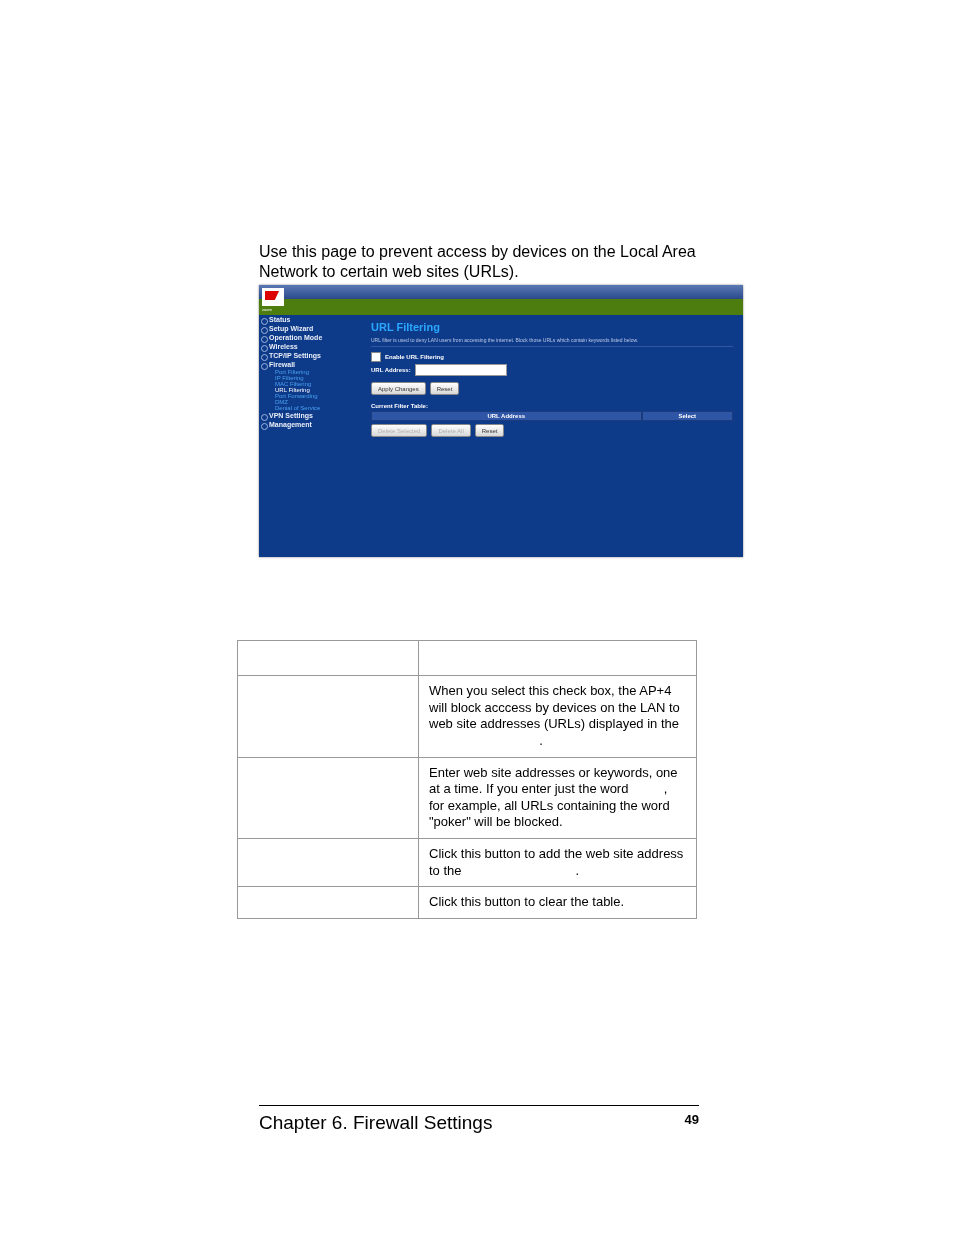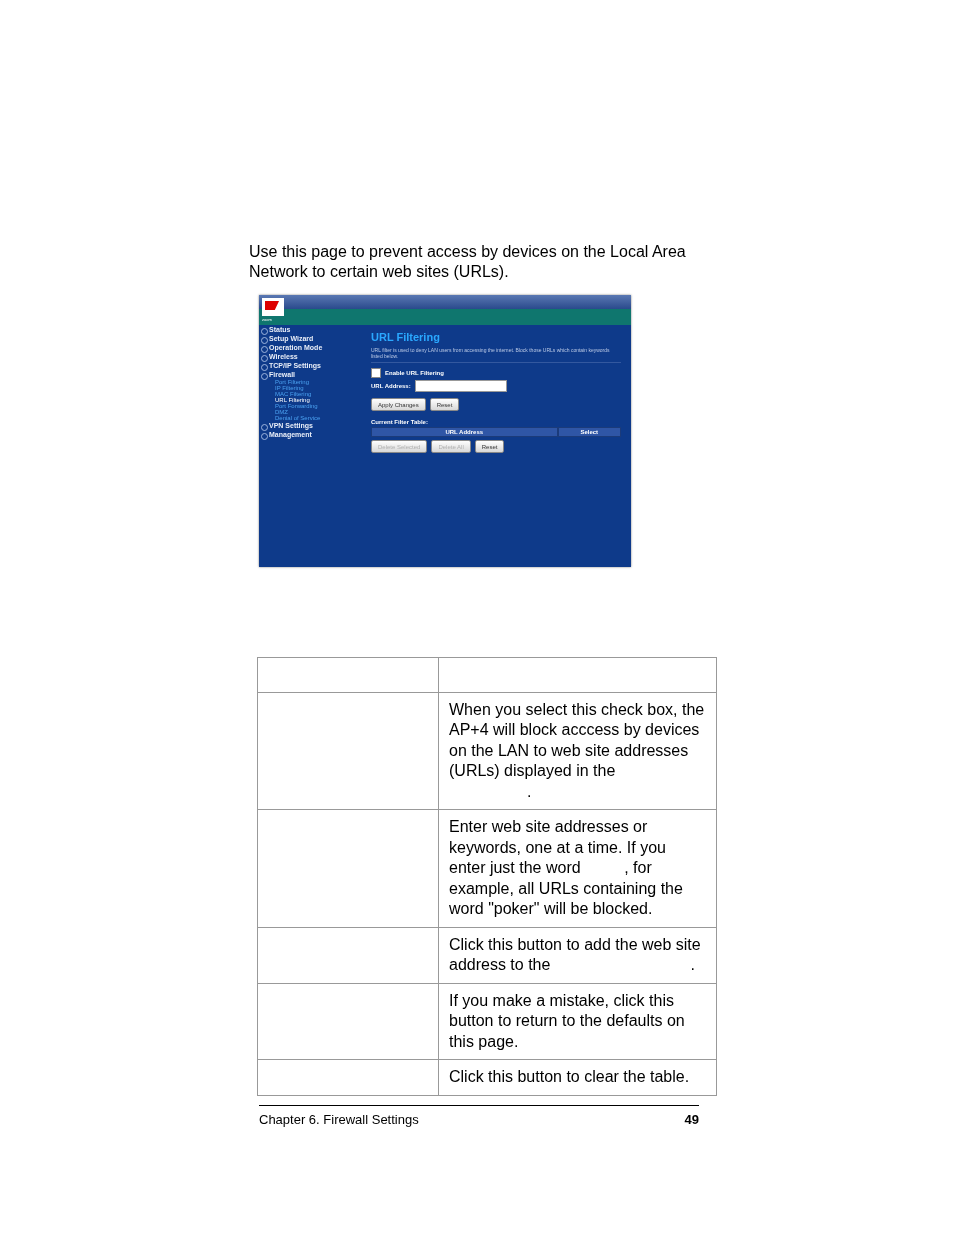--- a/index.html
+++ b/index.html
@@ -1,20 +1,20 @@
 <!DOCTYPE html>
 <html><head>
 <meta charset="utf-8">
 <style>
   html,body{margin:0;padding:0;background:#fff;font-family:Arial,Helvetica,sans-serif;}
   .page{width:954px;height:1235px;position:relative;color:#000;}
-  .body-text{position:absolute;left:249px;width:440px;font-size:16px;line-height:1.25;}
+  .body-text{position:absolute;left:259px;width:440px;font-size:16px;line-height:1.25;}
   .intro{top:242px;}
   
-  .shot{position:absolute;left:259px;top:295px;width:372px;height:272px;box-shadow:0 0 2px rgba(0,0,0,.5);background:#0f766e;}
+  .shot{position:absolute;left:259px;top:285px;width:484px;height:272px;box-shadow:0 0 2px rgba(0,0,0,.5);background:#4d7c0f;}
   .shot-header{height:14px;background:linear-gradient(#5a78b3,#2a4a8c);}
   .logo{position:absolute;left:3px;top:3px;width:22px;height:18px;background:#fff;}
   .logo::before{content:"";position:absolute;left:3px;top:3px;width:14px;height:9px;background:#d00;clip-path:polygon(0 0,100% 0,70% 100%,0 100%);}
   .logo-text{position:absolute;left:3px;top:22px;font-size:4px;color:#fff;}
   .sidebar{position:absolute;left:0;top:30px;width:102px;bottom:0;background:#0e3a8a;font-size:7px;color:#e9eef8;}
   .sidebar .item{padding:1px 4px 1px 10px;position:relative;font-weight:bold;}
   .sidebar .item::before{content:"";position:absolute;left:2px;top:3px;width:5px;height:5px;border-radius:50%;border:1px solid #9cb3dd;}
   .sidebar .sub{padding-left:16px;font-weight:normal;color:#4aa0f0;font-size:6px;position:relative;}
   .sidebar .sub.active{color:#fff;}
   .content{position:absolute;left:102px;right:0;top:30px;bottom:0;background:#0e3a8a;}
@@ -24,27 +24,27 @@
   .row{margin:2px 10px;color:#fff;font-size:6px;display:flex;align-items:center;gap:4px;}
   .cb{width:8px;height:8px;background:#fff;border:1px solid #888;display:inline-block;}
   .inp{width:90px;height:10px;background:#fff;border:1px solid #999;display:inline-block;}
   .btn{height:11px;padding:0 6px;background:linear-gradient(#fefefe,#d8d8d8);border:1px solid #888;border-radius:2px;font-size:6px;color:#333;display:inline-flex;align-items:center;}
   .btn.dis{color:#b0b0b0;}
   .tcap{margin:8px 10px 0;color:#fff;font-size:6px;font-weight:bold;}
   .thdr{display:flex;margin:2px 10px 0;font-size:6px;color:#fff;font-weight:bold;}
   .thdr div{background:#2f56a6;border:1px solid #1b3b7a;text-align:center;padding:1px 0;}
   .btnrow{display:flex;gap:4px;margin:3px 10px;}
   
-  .tbl{position:absolute;left:257px;top:640px;width:460px;border:1px solid #999;border-collapse:collapse;font-size:16px;margin-top:17px;}
+  .tbl{position:absolute;left:237px;top:640px;width:460px;border:1px solid #999;border-collapse:collapse;font-size:13px;}
   .tbl td{border:1px solid #999;padding:7px 10px;vertical-align:top;line-height:1.28;}
   .tbl .lcol{width:160px;}
   .tbl .hdr td{height:20px;}
   
   .ft-line{position:absolute;left:259px;top:1105px;width:440px;height:1px;background:#000;}
-  .ft-left{position:absolute;left:259px;top:1112px;font-size:13px;}
+  .ft-left{position:absolute;left:259px;top:1112px;font-size:19px;}
   .ft-right{position:absolute;right:255px;top:1112px;font-size:13px;font-weight:bold;}
 </style>
 </head>
 <body>
 
 <div class="page">
 
   <div class="body-text intro">Use this page to prevent access by devices on the Local Area Network to certain web sites (URLs).</div>
 
   <div class="shot">
@@ -112,24 +112,20 @@
     <tr>
           <td class="lcol"></td>
         <td><span>Enter web site addresses or keywords, one at a time. If you enter just the word </span><span style="visibility:hidden">poker</span><span>, for example, all URLs containing the word "poker" will be blocked.</span></td>
         </tr>
     <tr>
           <td class="lcol"></td>
         <td><span>Click this button to add the web site address to the </span><span style="visibility:hidden">Current Filter Table</span><span>.</span></td>
         </tr>
     <tr>
           <td class="lcol"></td>
-        <td>If you make a mistake, click this button to return to the defaults on this page.</td>
-        </tr>
-    <tr>
-          <td class="lcol"></td>
         <td>Click this button to clear the table.</td>
         </tr>
   </tbody>
     </table>
 
   <div class="ft-line"></div>
   <div class="ft-left">Chapter 6. Firewall Settings</div>
   <div class="ft-right">49</div>
 
 </div>

